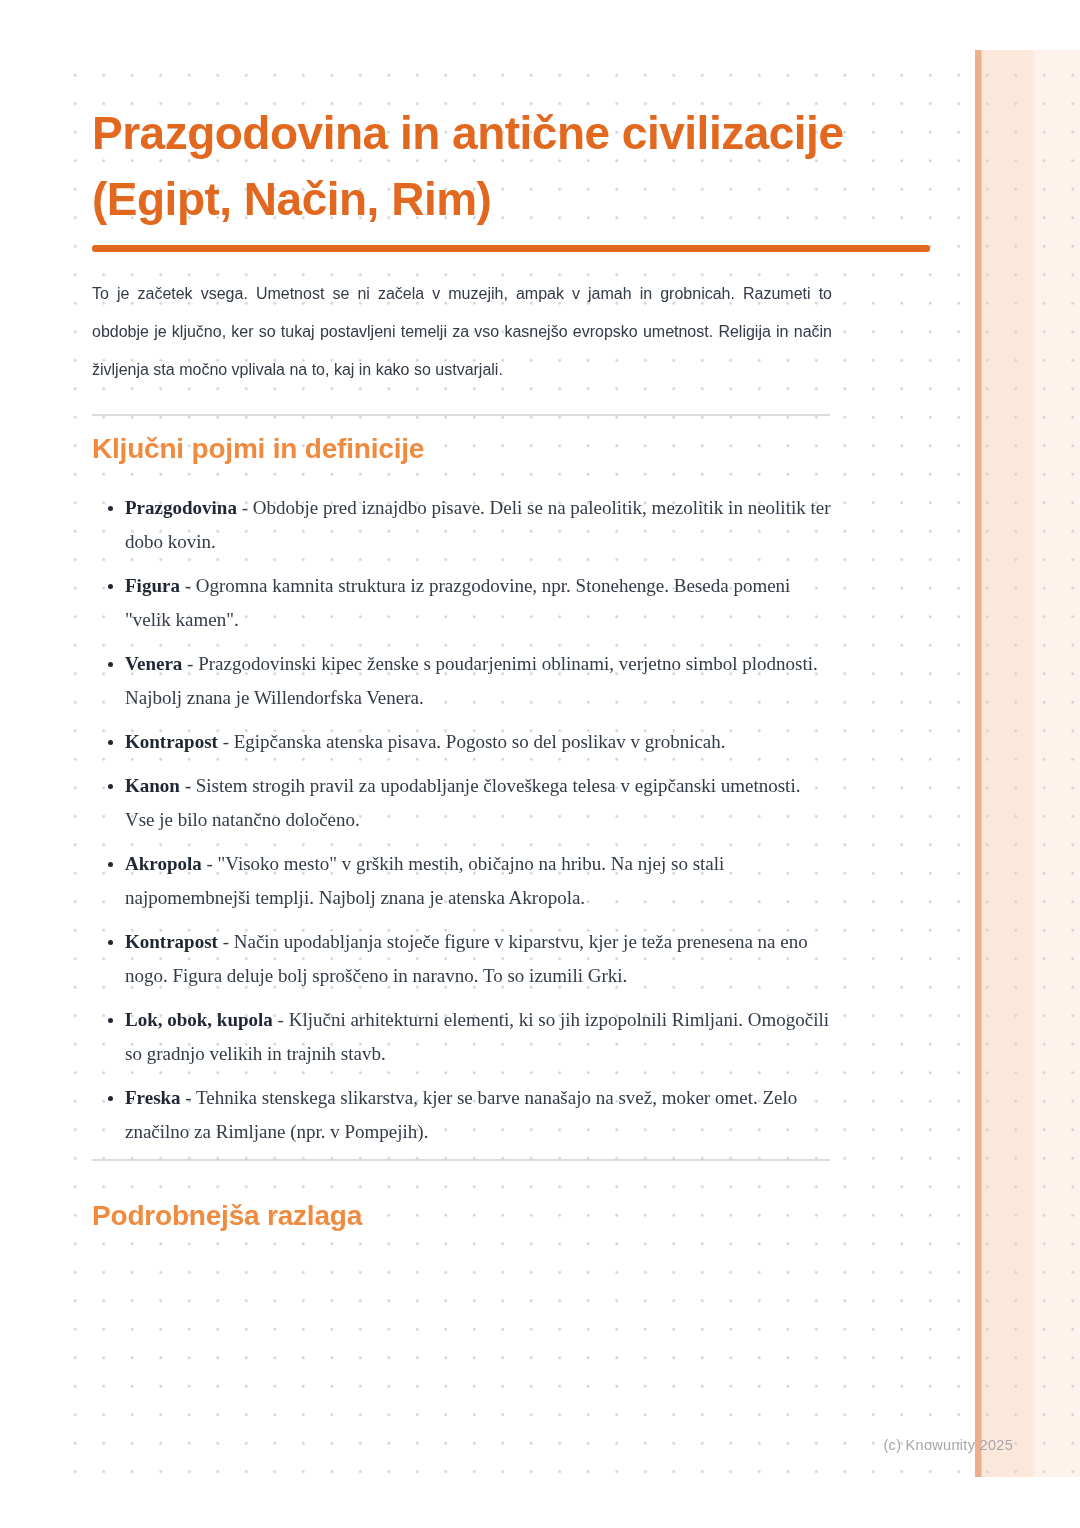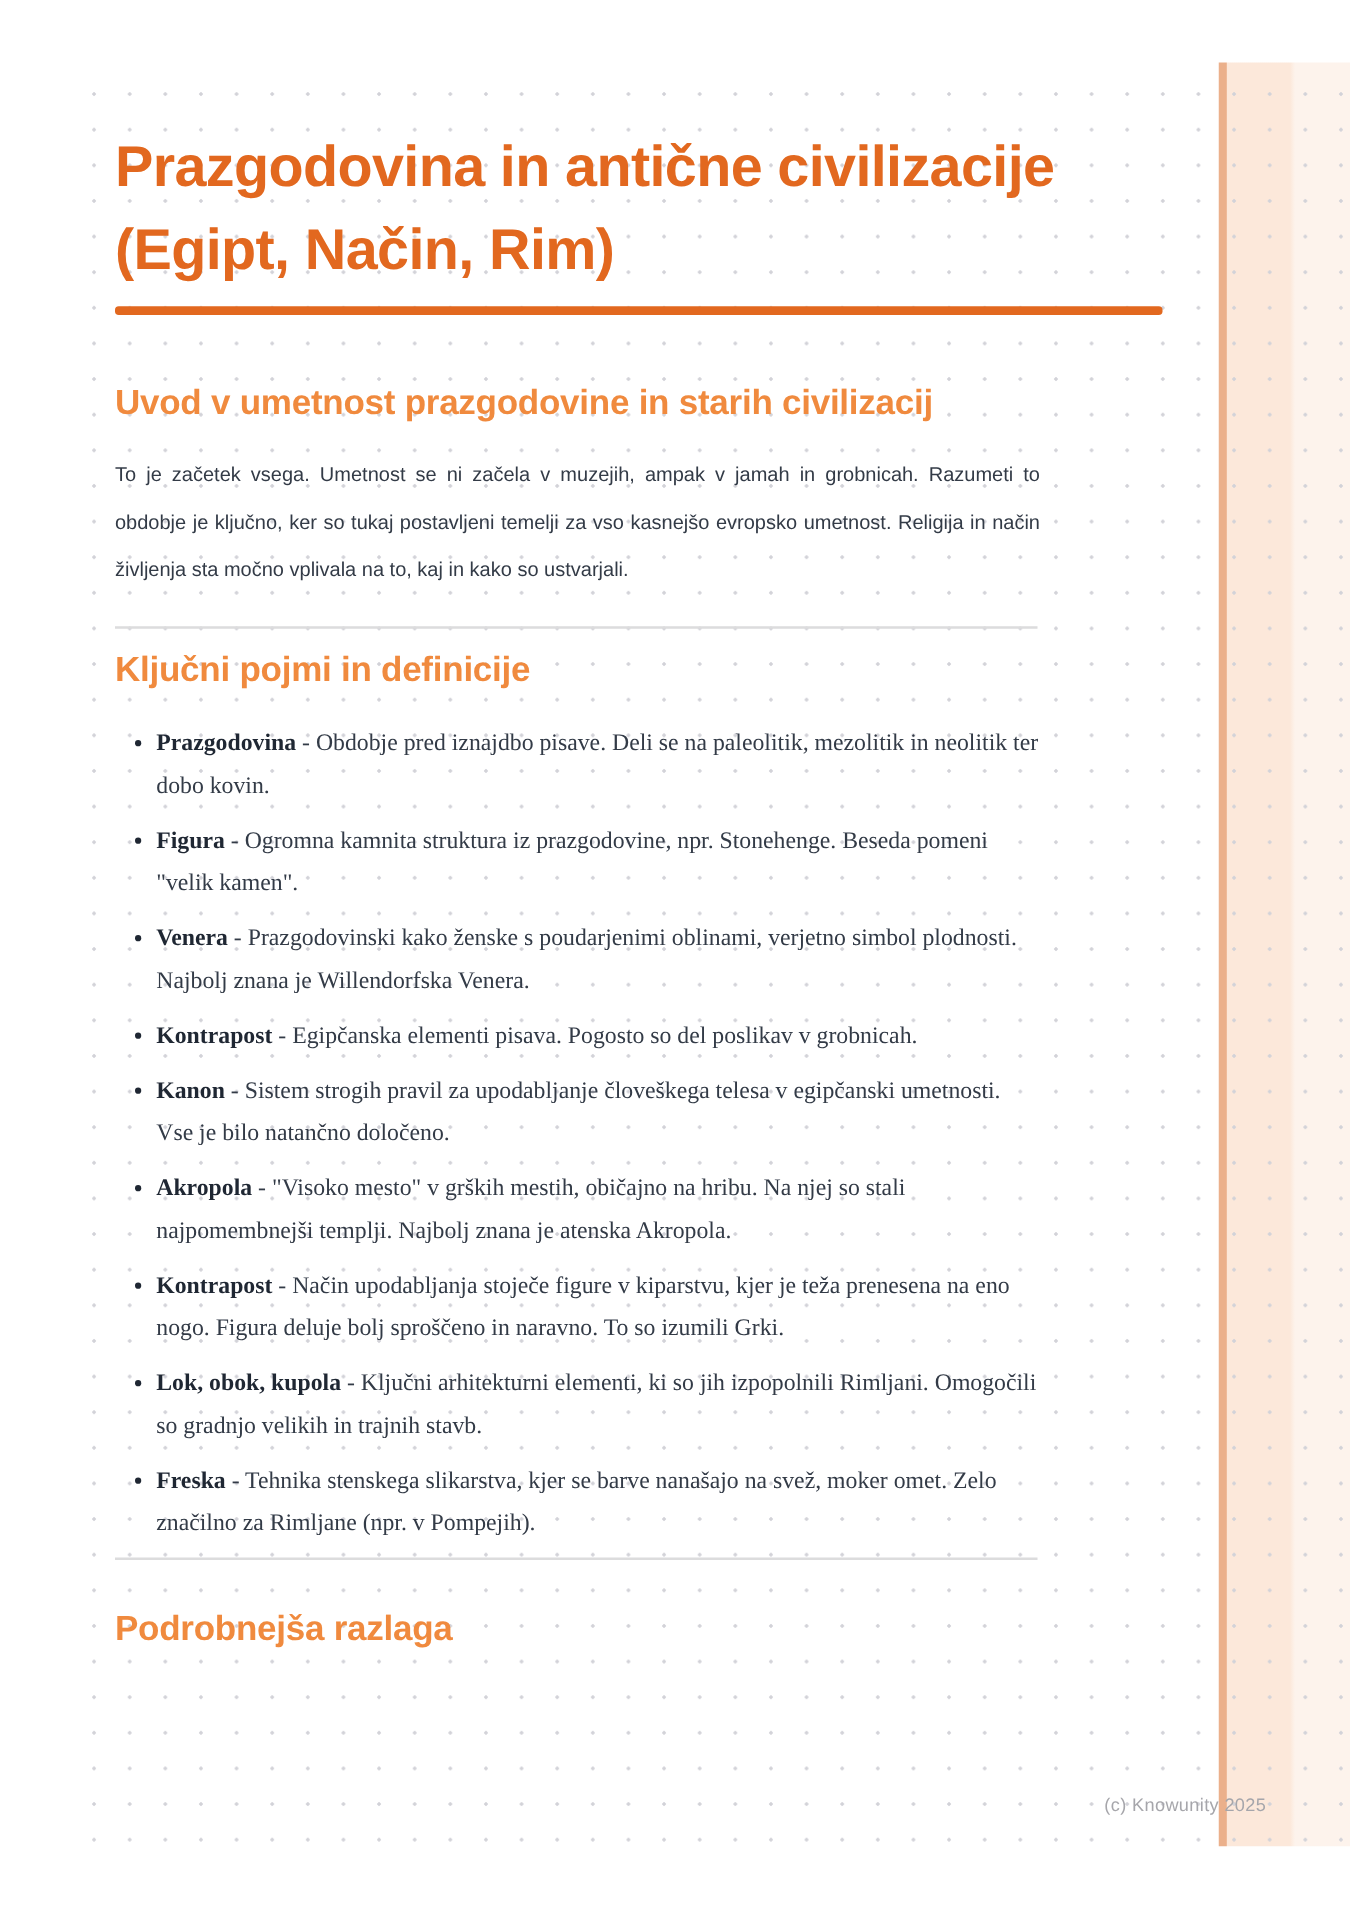--- a/index.html
+++ b/index.html
@@ -119,31 +119,30 @@
 <body>
 
 <div class="screen">
   <div class="band"></div>
   <div class="dots"></div>
 
   <div class="content">
     <h1>Prazgodovina in antične civilizacije (Egipt, Način, Rim)</h1>
     <div class="title-rule"></div>
 
-    <h2 class="intro">Uvod v umetnost prazgodovine in starih civilizacij</h2>
     <p class="lead">To je začetek vsega. Umetnost se ni začela v muzejih, ampak v jamah in grobnicah. Razumeti to obdobje je ključno, ker so tukaj postavljeni temelji za vso kasnejšo evropsko umetnost. Religija in način življenja sta močno vplivala na to, kaj in kako so ustvarjali.</p>
 
     <div class="divider"></div>
 
     <h2 class="terms">Ključni pojmi in definicije</h2>
     <ul class="terms-list">
         <li><span class="term">Prazgodovina</span><span> - Obdobje pred iznajdbo pisave. Deli se na paleolitik, mezolitik in neolitik ter dobo kovin.</span></li>
         <li><span class="term">Figura</span><span> - Ogromna kamnita struktura iz prazgodovine, npr. Stonehenge. Beseda pomeni "velik kamen".</span></li>
-        <li><span class="term">Venera</span><span> - Prazgodovinski kako ženske s poudarjenimi oblinami, verjetno simbol plodnosti. Najbolj znana je Willendorfska Venera.</span></li>
-        <li><span class="term">Kontrapost</span><span> - Egipčanska elementi pisava. Pogosto so del poslikav v grobnicah.</span></li>
+        <li><span class="term">Venera</span><span> - Prazgodovinski kipec ženske s poudarjenimi oblinami, verjetno simbol plodnosti. Najbolj znana je Willendorfska Venera.</span></li>
+        <li><span class="term">Kontrapost</span><span> - Egipčanska atenska pisava. Pogosto so del poslikav v grobnicah.</span></li>
         <li><span class="term">Kanon</span><span> - Sistem strogih pravil za upodabljanje človeškega telesa v egipčanski umetnosti. Vse je bilo natančno določeno.</span></li>
         <li><span class="term">Akropola</span><span> - "Visoko mesto" v grških mestih, običajno na hribu. Na njej so stali najpomembnejši templji. Najbolj znana je atenska Akropola.</span></li>
         <li><span class="term">Kontrapost</span><span> - Način upodabljanja stoječe figure v kiparstvu, kjer je teža prenesena na eno nogo. Figura deluje bolj sproščeno in naravno. To so izumili Grki.</span></li>
         <li><span class="term">Lok, obok, kupola</span><span> - Ključni arhitekturni elementi, ki so jih izpopolnili Rimljani. Omogočili so gradnjo velikih in trajnih stavb.</span></li>
         <li><span class="term">Freska</span><span> - Tehnika stenskega slikarstva, kjer se barve nanašajo na svež, moker omet. Zelo značilno za Rimljane (npr. v Pompejih).</span></li>
       </ul>
 
     <div class="divider second"></div>
 
     <h2 class="details">Podrobnejša razlaga</h2>

